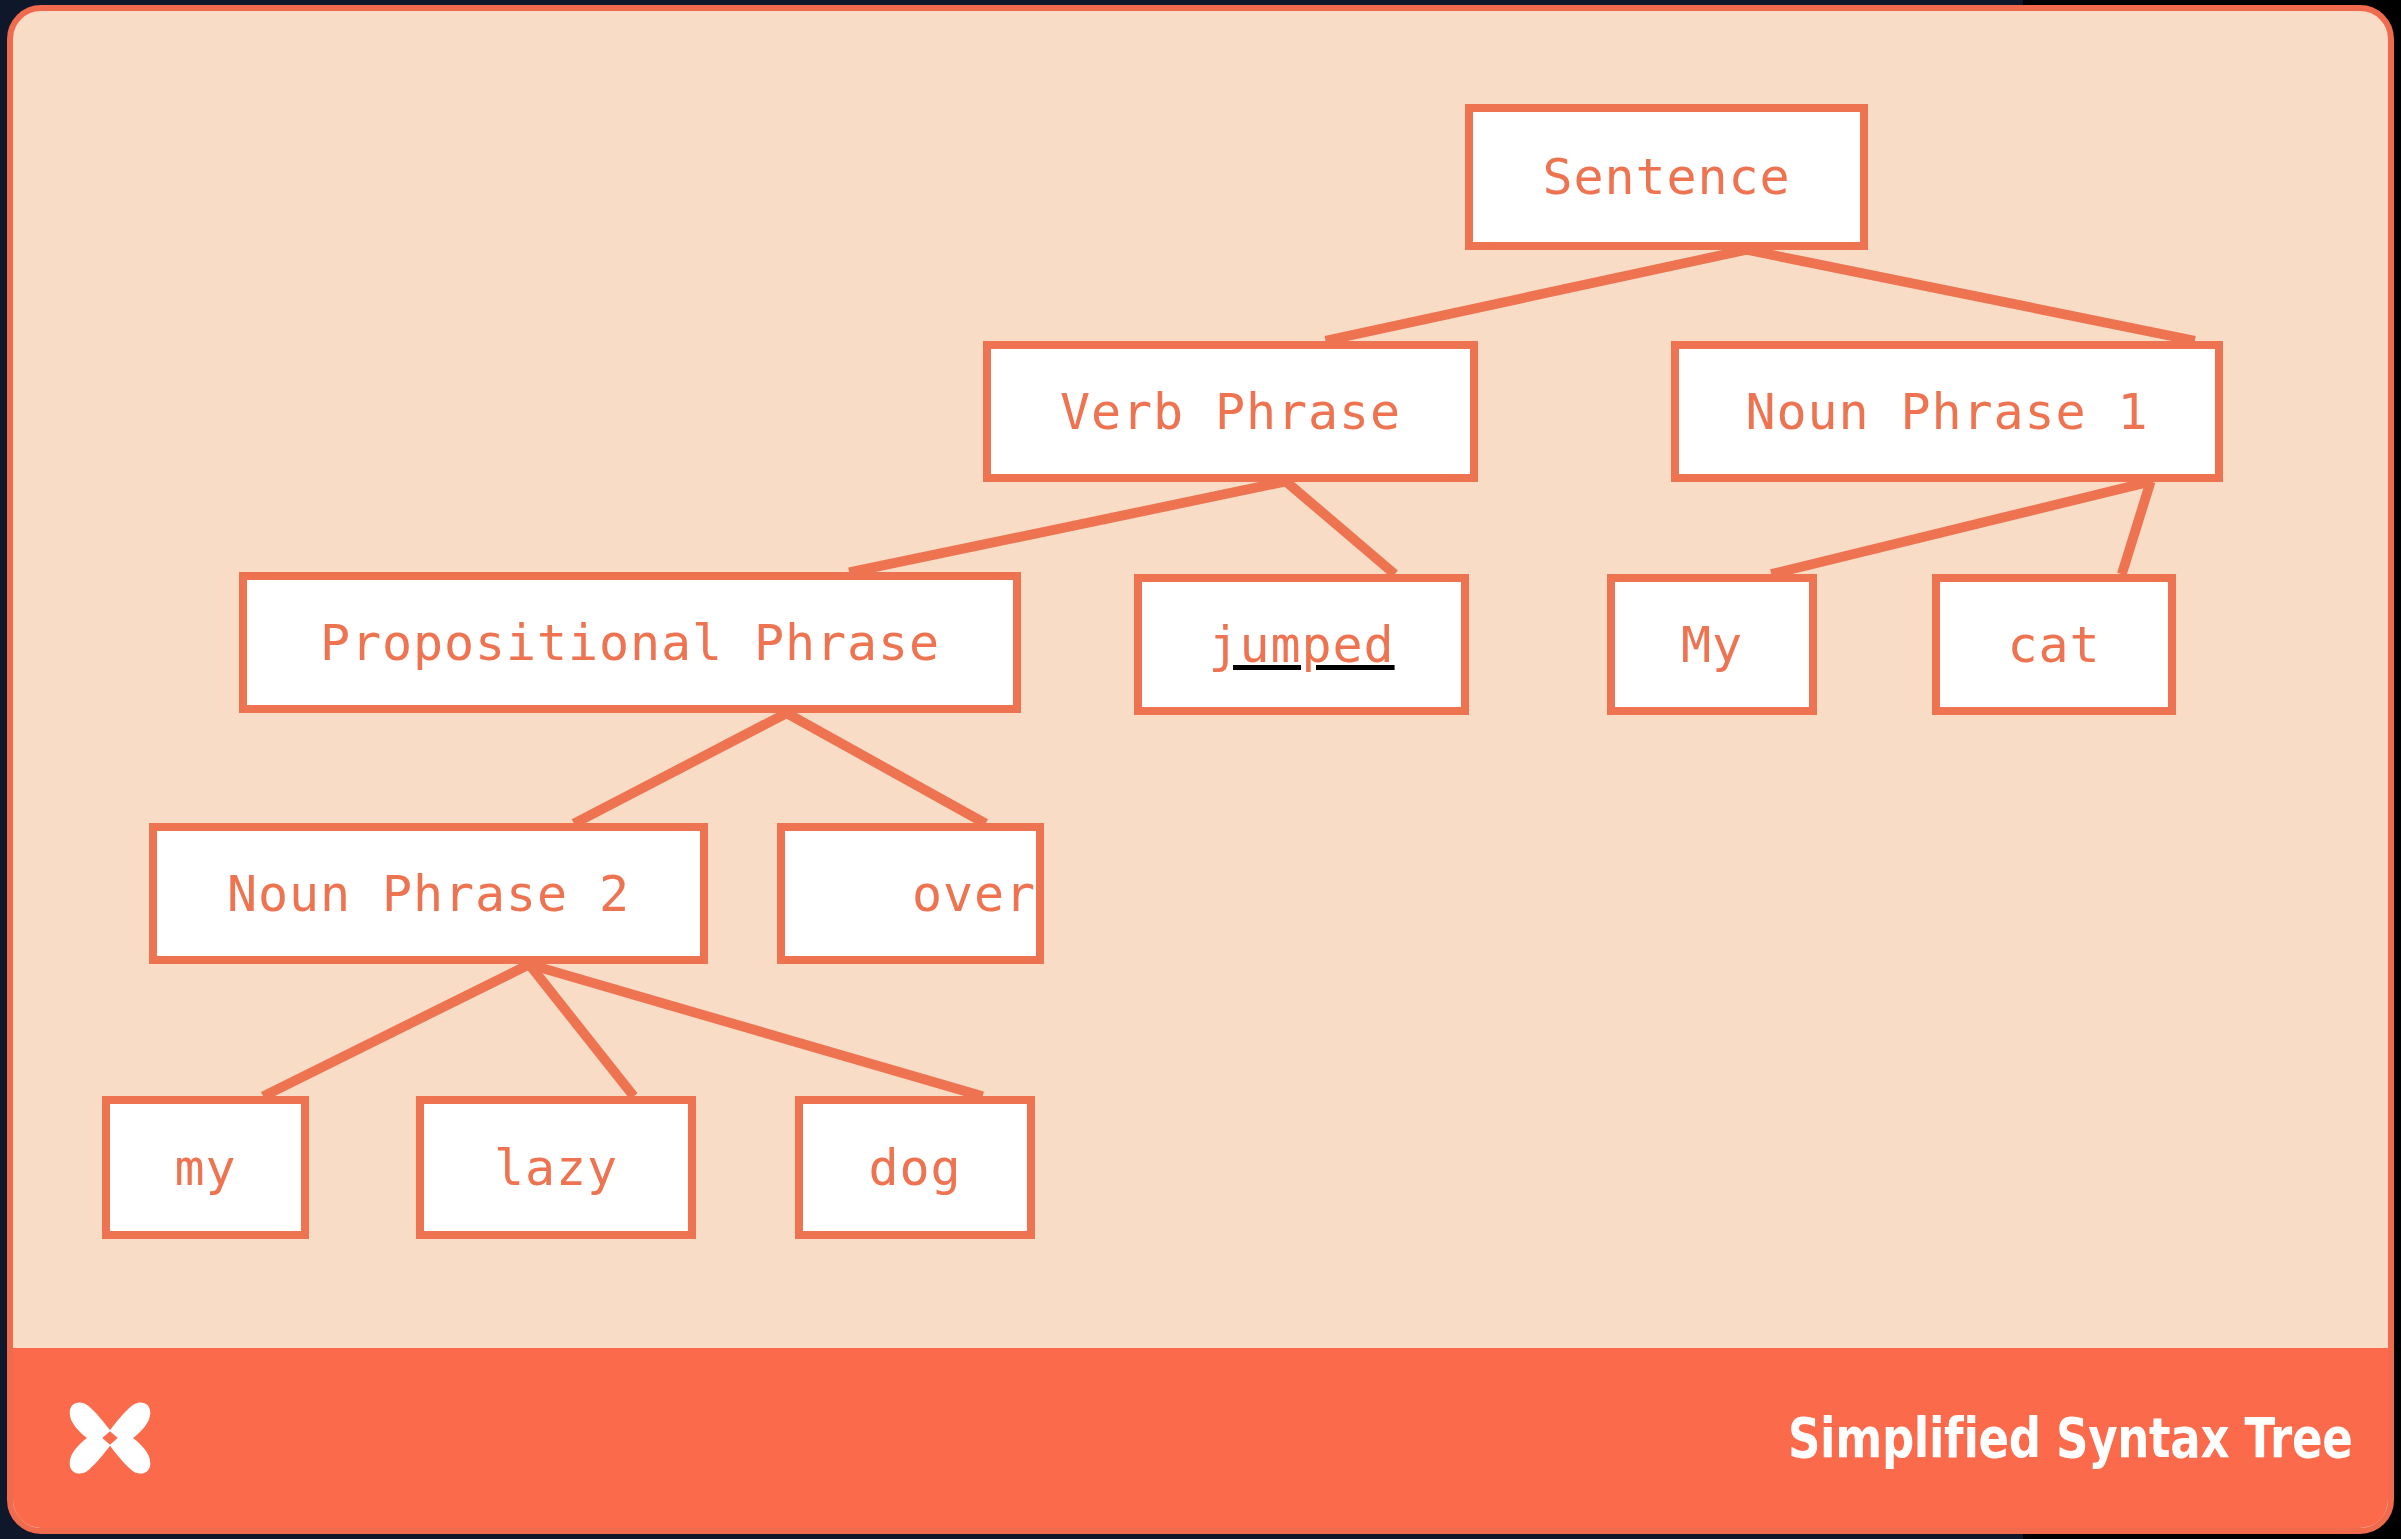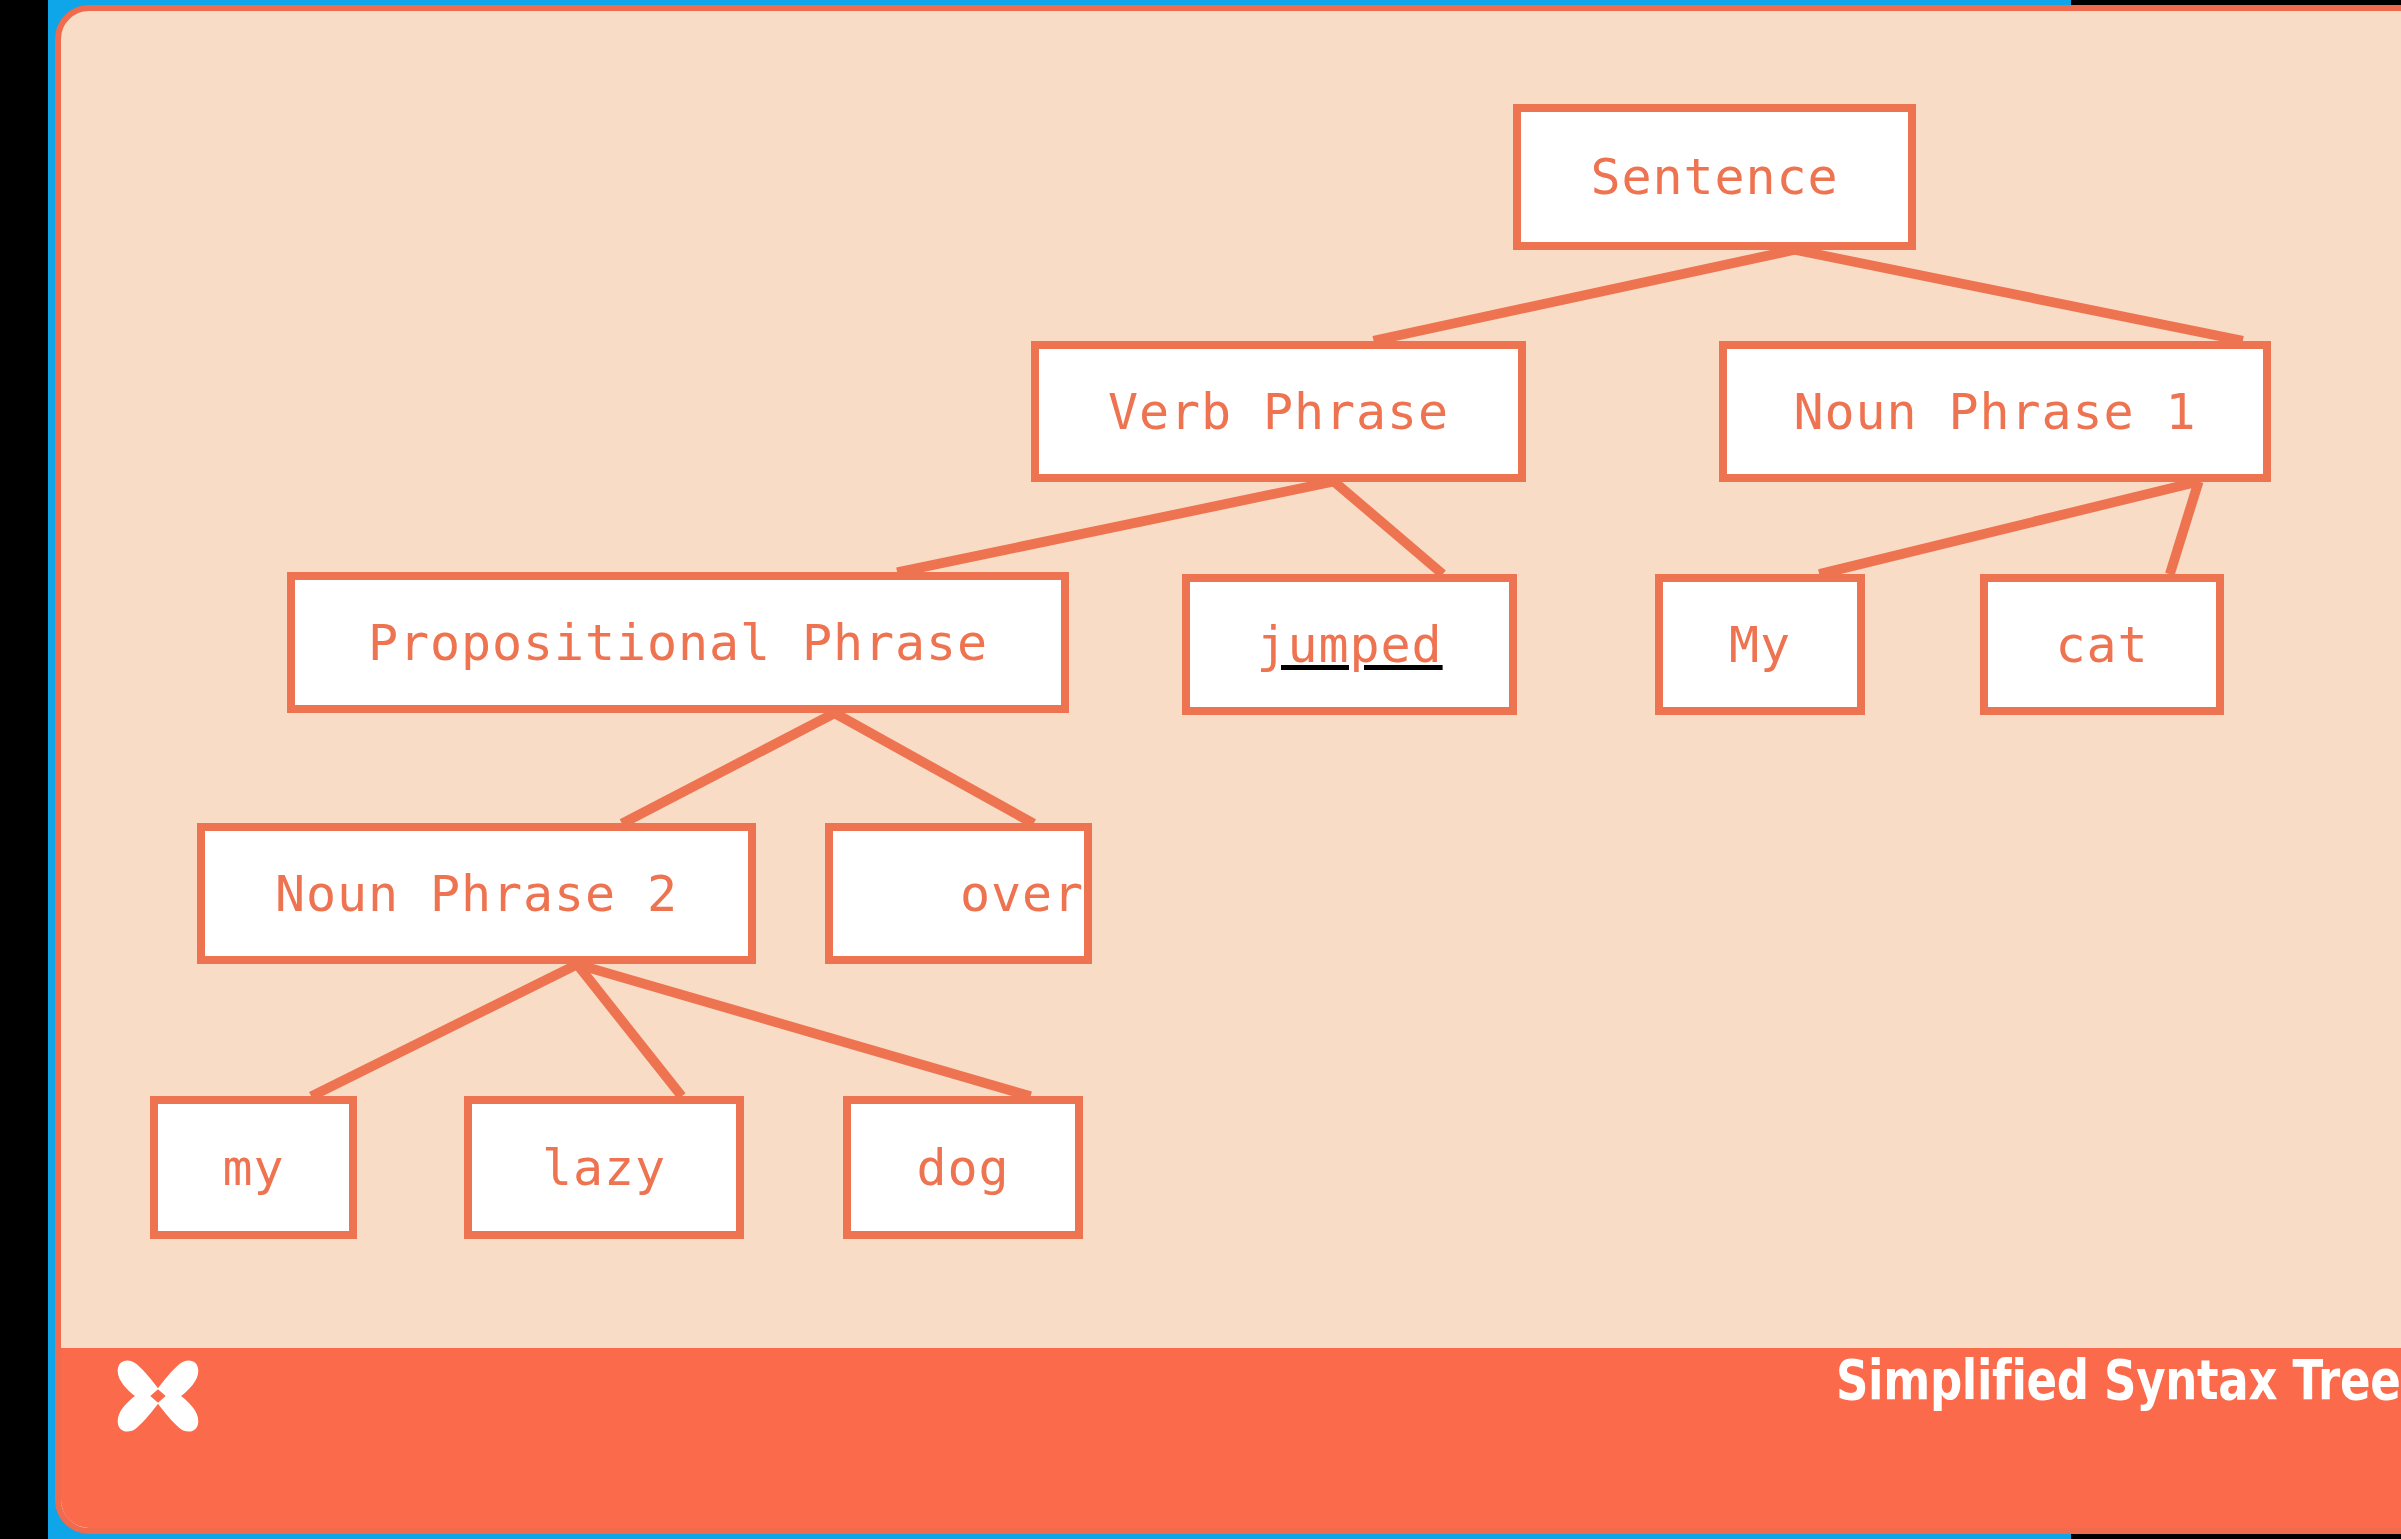--- a/index.html
+++ b/index.html
@@ -11,22 +11,21 @@
     width: 2401px;
     height: 1539px;
     overflow: hidden;
     font-family: "DejaVu Sans Mono", monospace;
   }
 
   #canvas {
     position: relative;
     width: 2023px;
     height: 1539px;
-    background: #0ea5e9;
-    margin-left: 48px;
+    background: #0f172a;
   }
 
   #card {
     position: absolute;
     left: 7.1px;
     top: 5.3px;
     width: 2387px;
     height: 1529px;
     border-radius: 34px;
     background: #F9DCC6;
@@ -44,20 +43,21 @@
   }
 
   #footer {
     position: absolute;
     left: 0;
     right: 0;
     bottom: 0;
     height: 180px;
     background: #FB6A4B;
     display: flex;
+    align-items: center;
     justify-content: space-between;
     padding: 0 36px 0 49px;
     box-sizing: border-box;
   }
 
   #footer-title {
     font-family: "DejaVu Sans", sans-serif;
     font-weight: bold;
     font-size: 55px;
     color: #FFFFFF;

